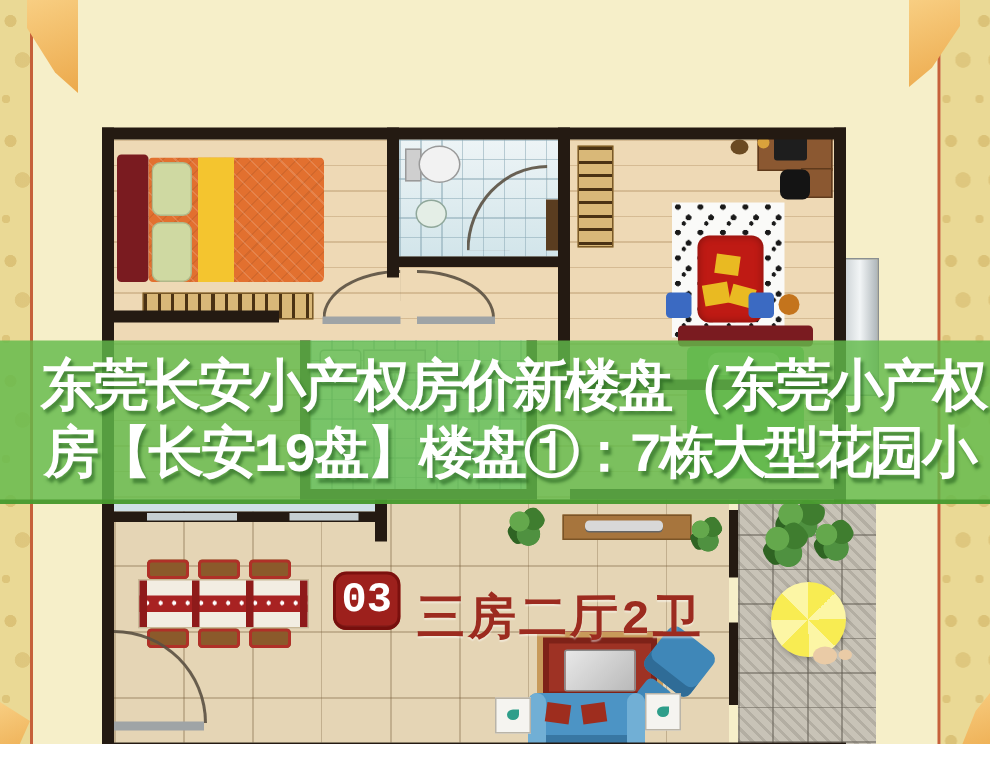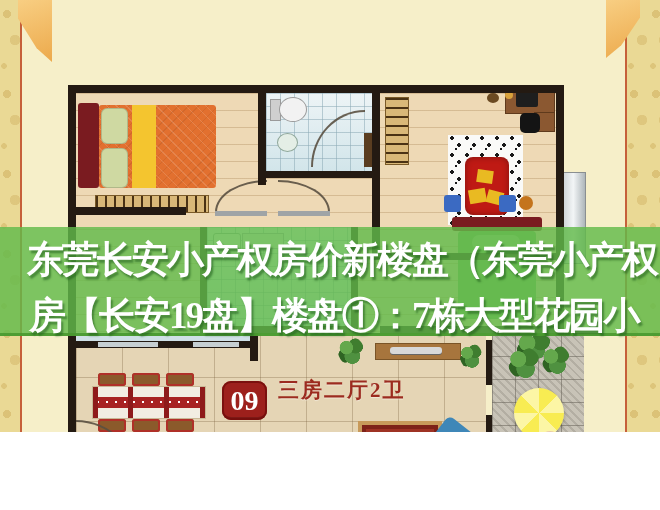--- a/index.html
+++ b/index.html
@@ -1,17 +1,17 @@
 <!DOCTYPE html>
 <html><head>
 <meta charset="utf-8">
 <style>
   html,body{margin:0;padding:0;}
-  #screen{position:relative;width:660px;height:432px;overflow:hidden;
-          background:#F6EFC9;font-family:Liberation Serif, serif;}
+  #screen{position:relative;width:660px;height:496px;overflow:hidden;
+          background:#F6EFC9;font-family:Liberation Mono, monospace;}
   .abs{position:absolute;}
   
   .gold-strip{top:0;height:510px;background-color:#EAD995;
     background-image:
       radial-gradient(circle 7px at 7px 14px, rgba(196,158,72,.38) 55%, transparent 60%),
       radial-gradient(circle 9px at 15px 40px, rgba(196,158,72,.30) 55%, transparent 60%),
       radial-gradient(circle 5px at 4px 66px, rgba(196,158,72,.34) 55%, transparent 60%);
     background-size:22px 80px;z-index:5;}
   .red-line{top:0;width:2px;height:510px;background:#C6603A;z-index:6;}
   .corner-tab{background:linear-gradient(160deg,#F8CE82,#ECA94B);z-index:7;}
@@ -199,19 +199,19 @@
     <div class="wall" style="left:283px;top:142px;width:7px;height:105px;"></div>
     <div class="wall" style="left:132px;top:241px;width:158px;height:7px;"></div>
     <div class="wall" style="left:312px;top:241px;width:184px;height:7px;"></div>
     <div class="wall" style="left:182px;top:248px;width:8px;height:28px;"></div>
     <div class="wall" style="left:418px;top:255px;width:6px;height:45px;"></div>
     <div class="wall" style="left:418px;top:330px;width:6px;height:55px;"></div>
   </div>
 
   <div class="abs" id="band">
     <span class="headline" style="left:27px;top:13px;">东莞长安小产权房价新楼盘（东莞小产权</span>
-    <span class="headline" style="left:29px;top:69px;">房【长安19盘】楼盘①：7栋大型花园小</span>
+    <span class="headline" style="left:29px;top:58px;">房【长安19盘】楼盘①：7栋大型花园小</span>
   </div>
 
-  <div class="abs" id="badge">09</div>
-  <div class="unit-text" style="left:278px;top:376px;font-size:21px;letter-spacing:2px;">三房二厅2卫</div>
+  <div class="abs" id="badge">03</div>
+  <div class="unit-text" style="left:278px;top:390px;font-size:32px;letter-spacing:2px;">三房二厅2卫</div>
 
 </div>
 
 </body></html>

